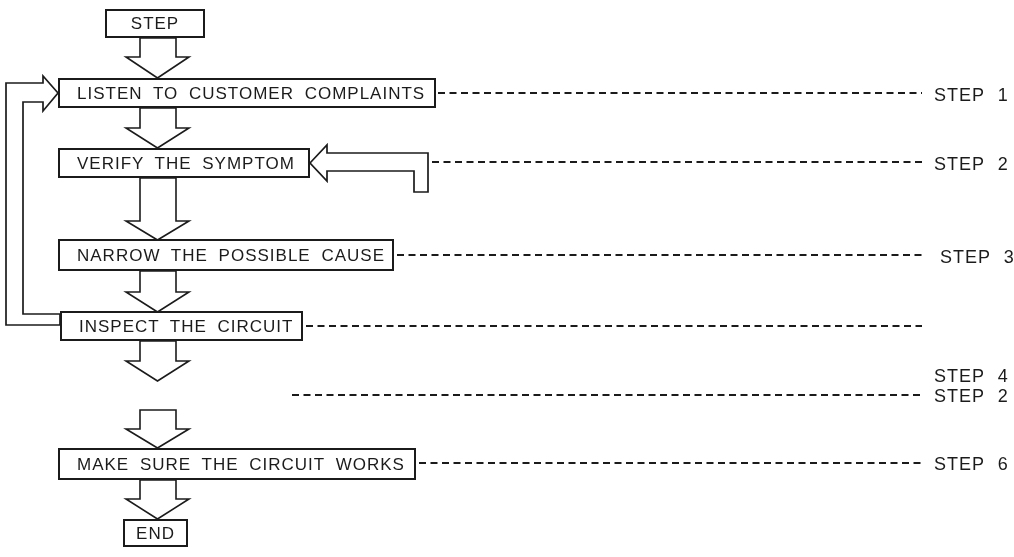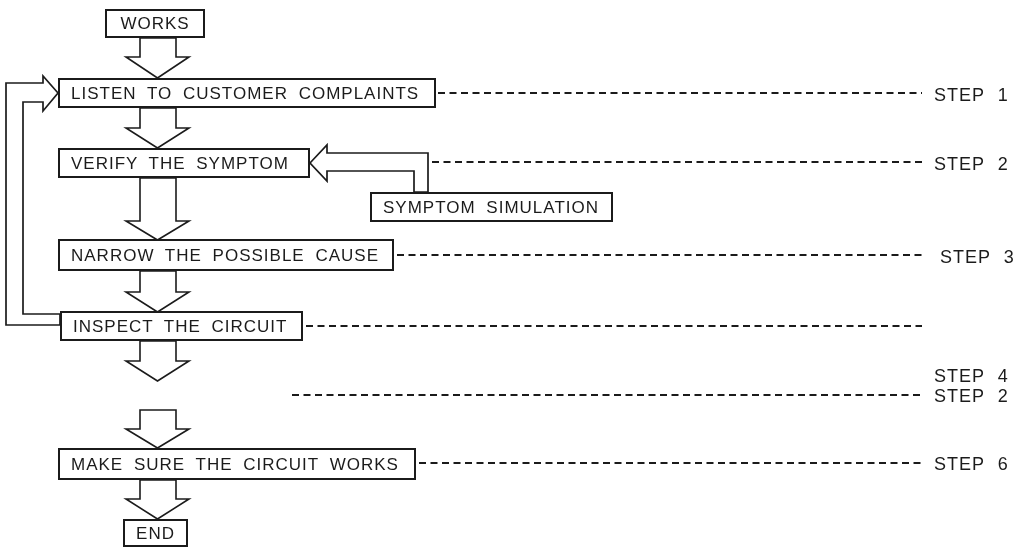--- a/index.html
+++ b/index.html
@@ -38,21 +38,21 @@
     stroke-width: 1.8;
     stroke-dasharray: 7 4.5;
   }
   .node {
     position: absolute;
     box-sizing: border-box;
     border: 2px solid #1b1b1b;
     background: #ffffff;
     display: flex;
     align-items: center;
-    padding-left: 11px;
+    padding-left: 17px;
     font-size: 17px;
     letter-spacing: 1px;
     word-spacing: 5px;
     white-space: nowrap;
     line-height: 1;
   }
   .node.centered {
     justify-content: center;
     padding-left: 0;
   }
@@ -103,27 +103,26 @@
     <polygon class="block-arrow" points="140,480 140,499 126,499 157.5,519 189,499 176,499 176,480"></polygon>
 
     <line class="leader" x1="438" y1="93" x2="922" y2="93"></line>
     <line class="leader" x1="432" y1="162" x2="922" y2="162"></line>
     <line class="leader" x1="397" y1="255" x2="922" y2="255"></line>
     <line class="leader" x1="306" y1="326" x2="922" y2="326"></line>
     <line class="leader" x1="292" y1="395" x2="922" y2="395"></line>
     <line class="leader" x1="419" y1="463" x2="922" y2="463"></line>
   </svg>
 
-  <div class="node centered" id="node-start">WORKS</div>
+  <div class="node centered" id="node-start">STEP</div>
 
   <div class="node" id="node-listen">LISTEN TO CUSTOMER COMPLAINTS</div>
 
   <div class="node" id="node-verify">VERIFY THE SYMPTOM</div>
 
-  <div class="node" id="node-symptom">SYMPTOM SIMULATION</div>
 
   <div class="node" id="node-narrow">NARROW THE POSSIBLE CAUSE</div>
 
   <div class="node" id="node-inspect">INSPECT THE CIRCUIT</div>
 
 
   <div class="node" id="node-makesure">MAKE SURE THE CIRCUIT WORKS</div>
 
   <div class="node centered" id="node-end">END</div>
 

